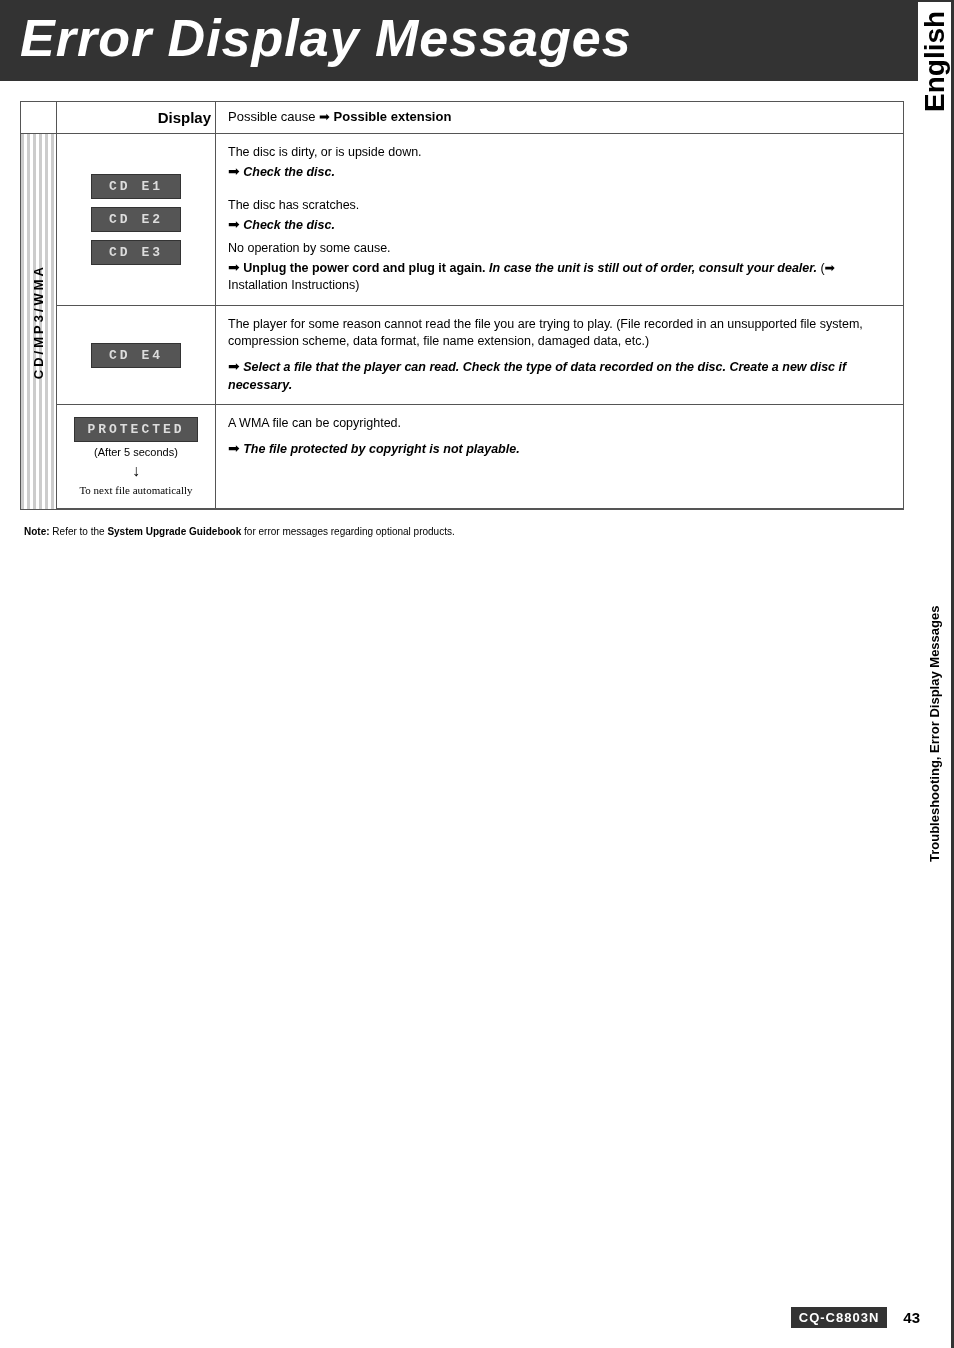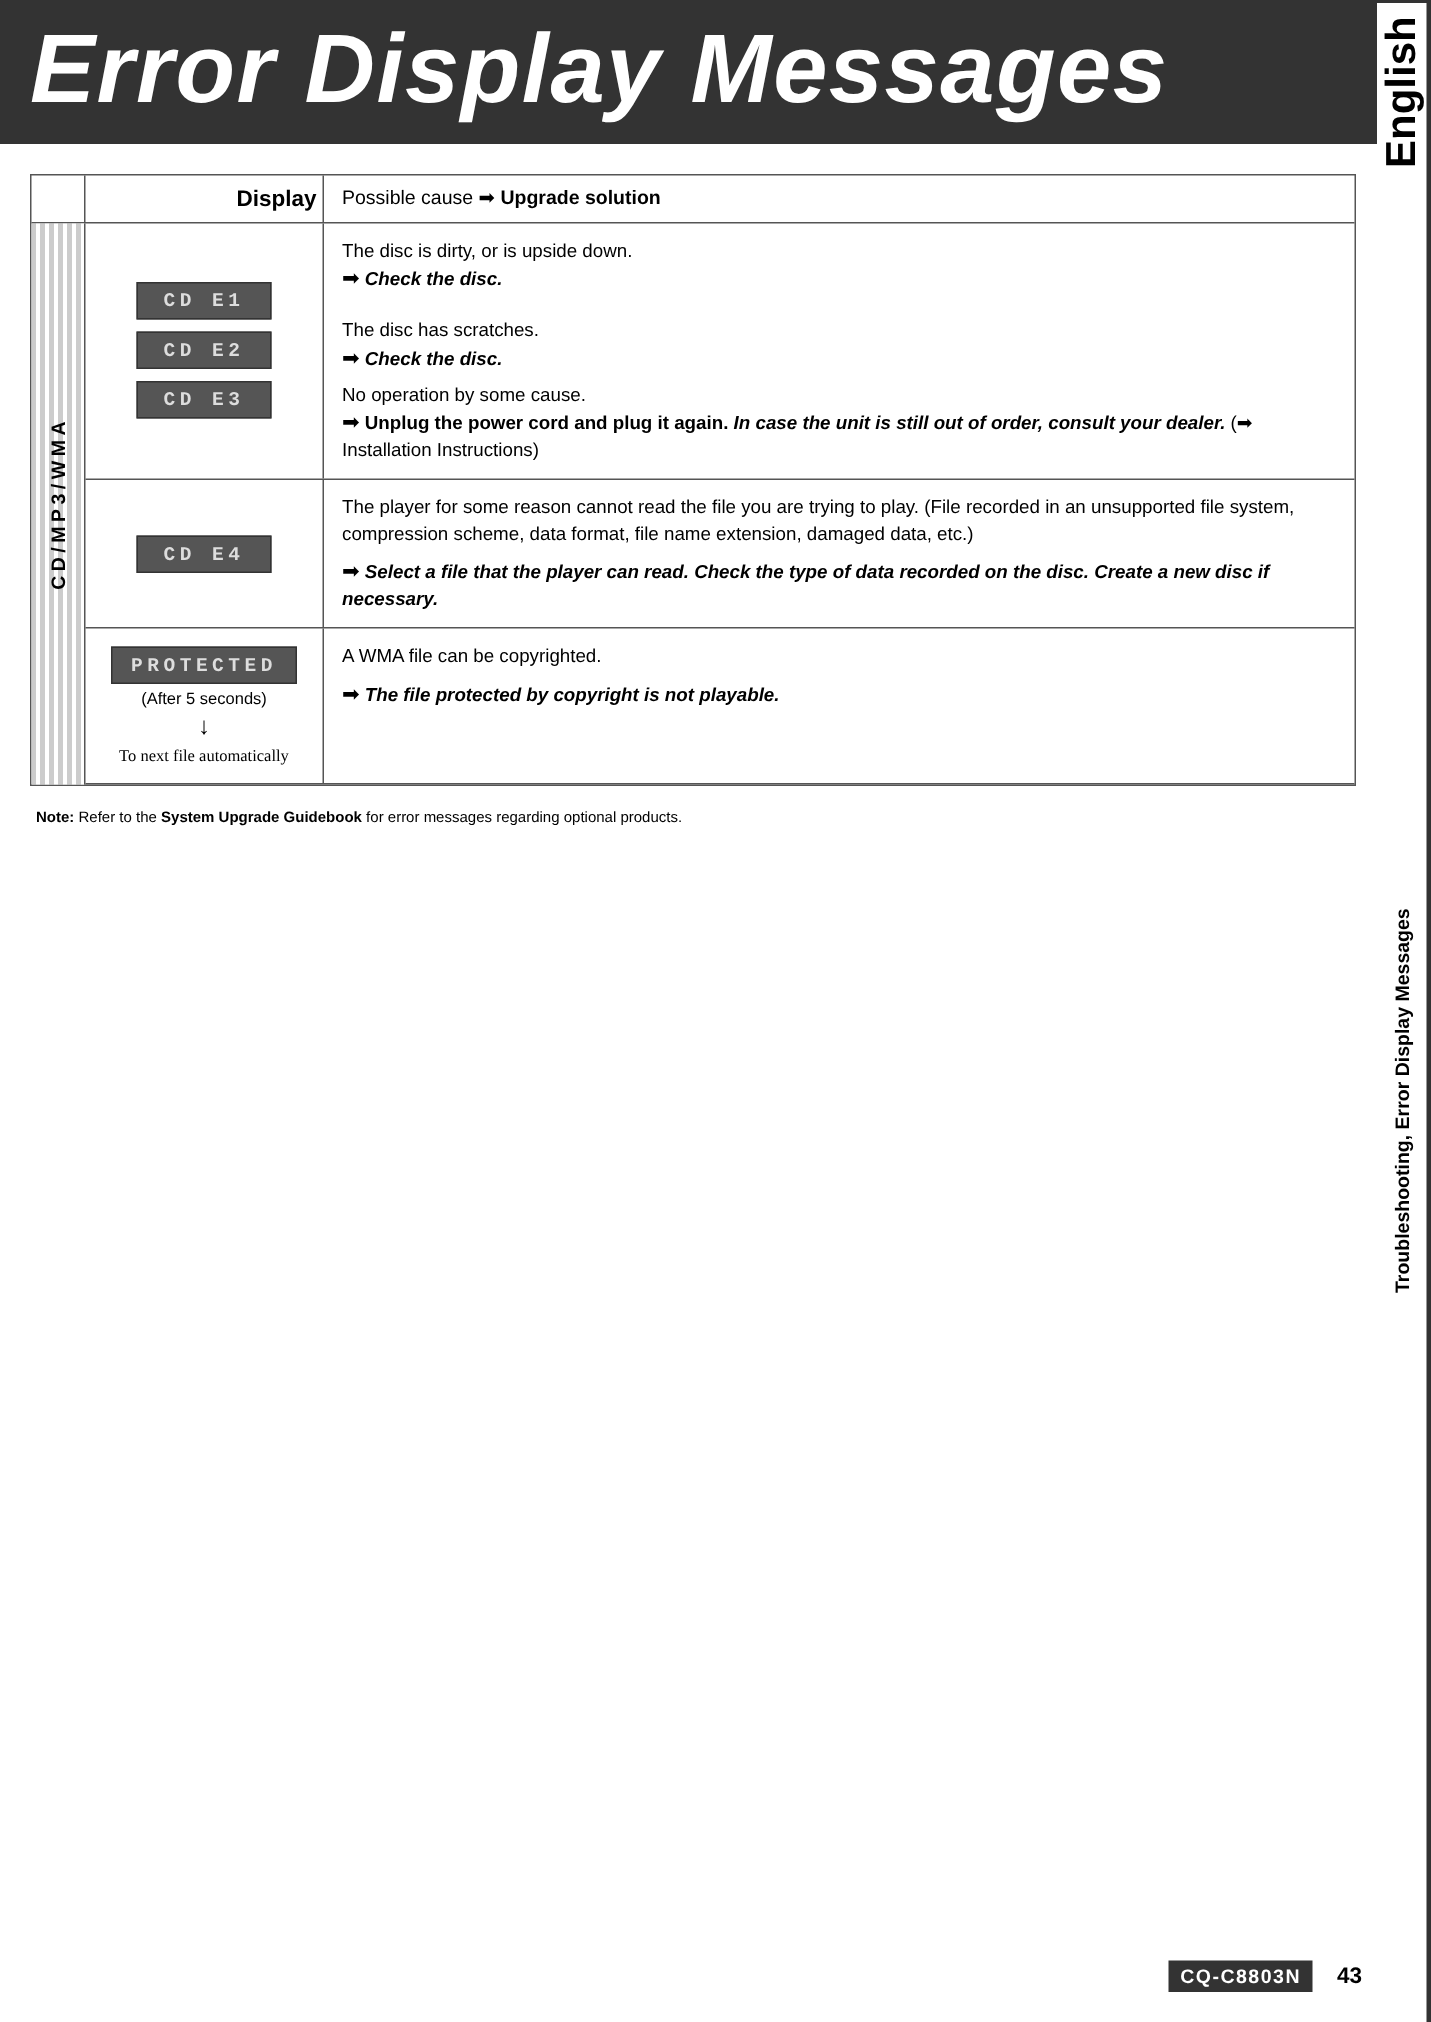--- a/index.html
+++ b/index.html
@@ -13,21 +13,21 @@
       position: relative;
     }
 
     
     .page-header {
       background: #333;
       padding: 10px 20px 14px 20px;
       margin-bottom: 20px;
     }
     .page-title {
-      font-size: 65px;
+      font-size: 52px;
       font-weight: 900;
       color: #fff;
       font-style: italic;
       letter-spacing: 1px;
       line-height: 1.1;
     }
 
     
     .right-sidebar {
       position: absolute;
@@ -163,21 +163,21 @@
     .note-section {
       margin-top: 16px;
       font-size: 10px;
       padding-left: 4px;
     }
 
     
     .page-footer {
       position: absolute;
       bottom: 20px;
-      right: 46px;
+      right: 34px;
       display: flex;
       align-items: center;
       gap: 16px;
     }
     .model-badge {
       background: #333;
       color: #fff;
       font-size: 13px;
       font-weight: bold;
       padding: 3px 8px;
@@ -232,21 +232,21 @@
 <div class="main-content">
 
   <div class="table-outer">
 
     <div class="table-top-header">
       <div class="header-left-spacer"></div>
       <div class="header-display">Display</div>
       <div class="header-solution">
         <span>Possible cause</span>
         <span> ➡ </span>
-        <strong>Upgrade solution</strong>
+        <strong>Possible extension</strong>
       </div>
     </div>
 
     <div style="display:flex;">
 
       <div class="stripe-with-text">
         <span class="stripe-label">CD/MP3/WMA</span>
       </div>
 
       <div style="flex:1;">

